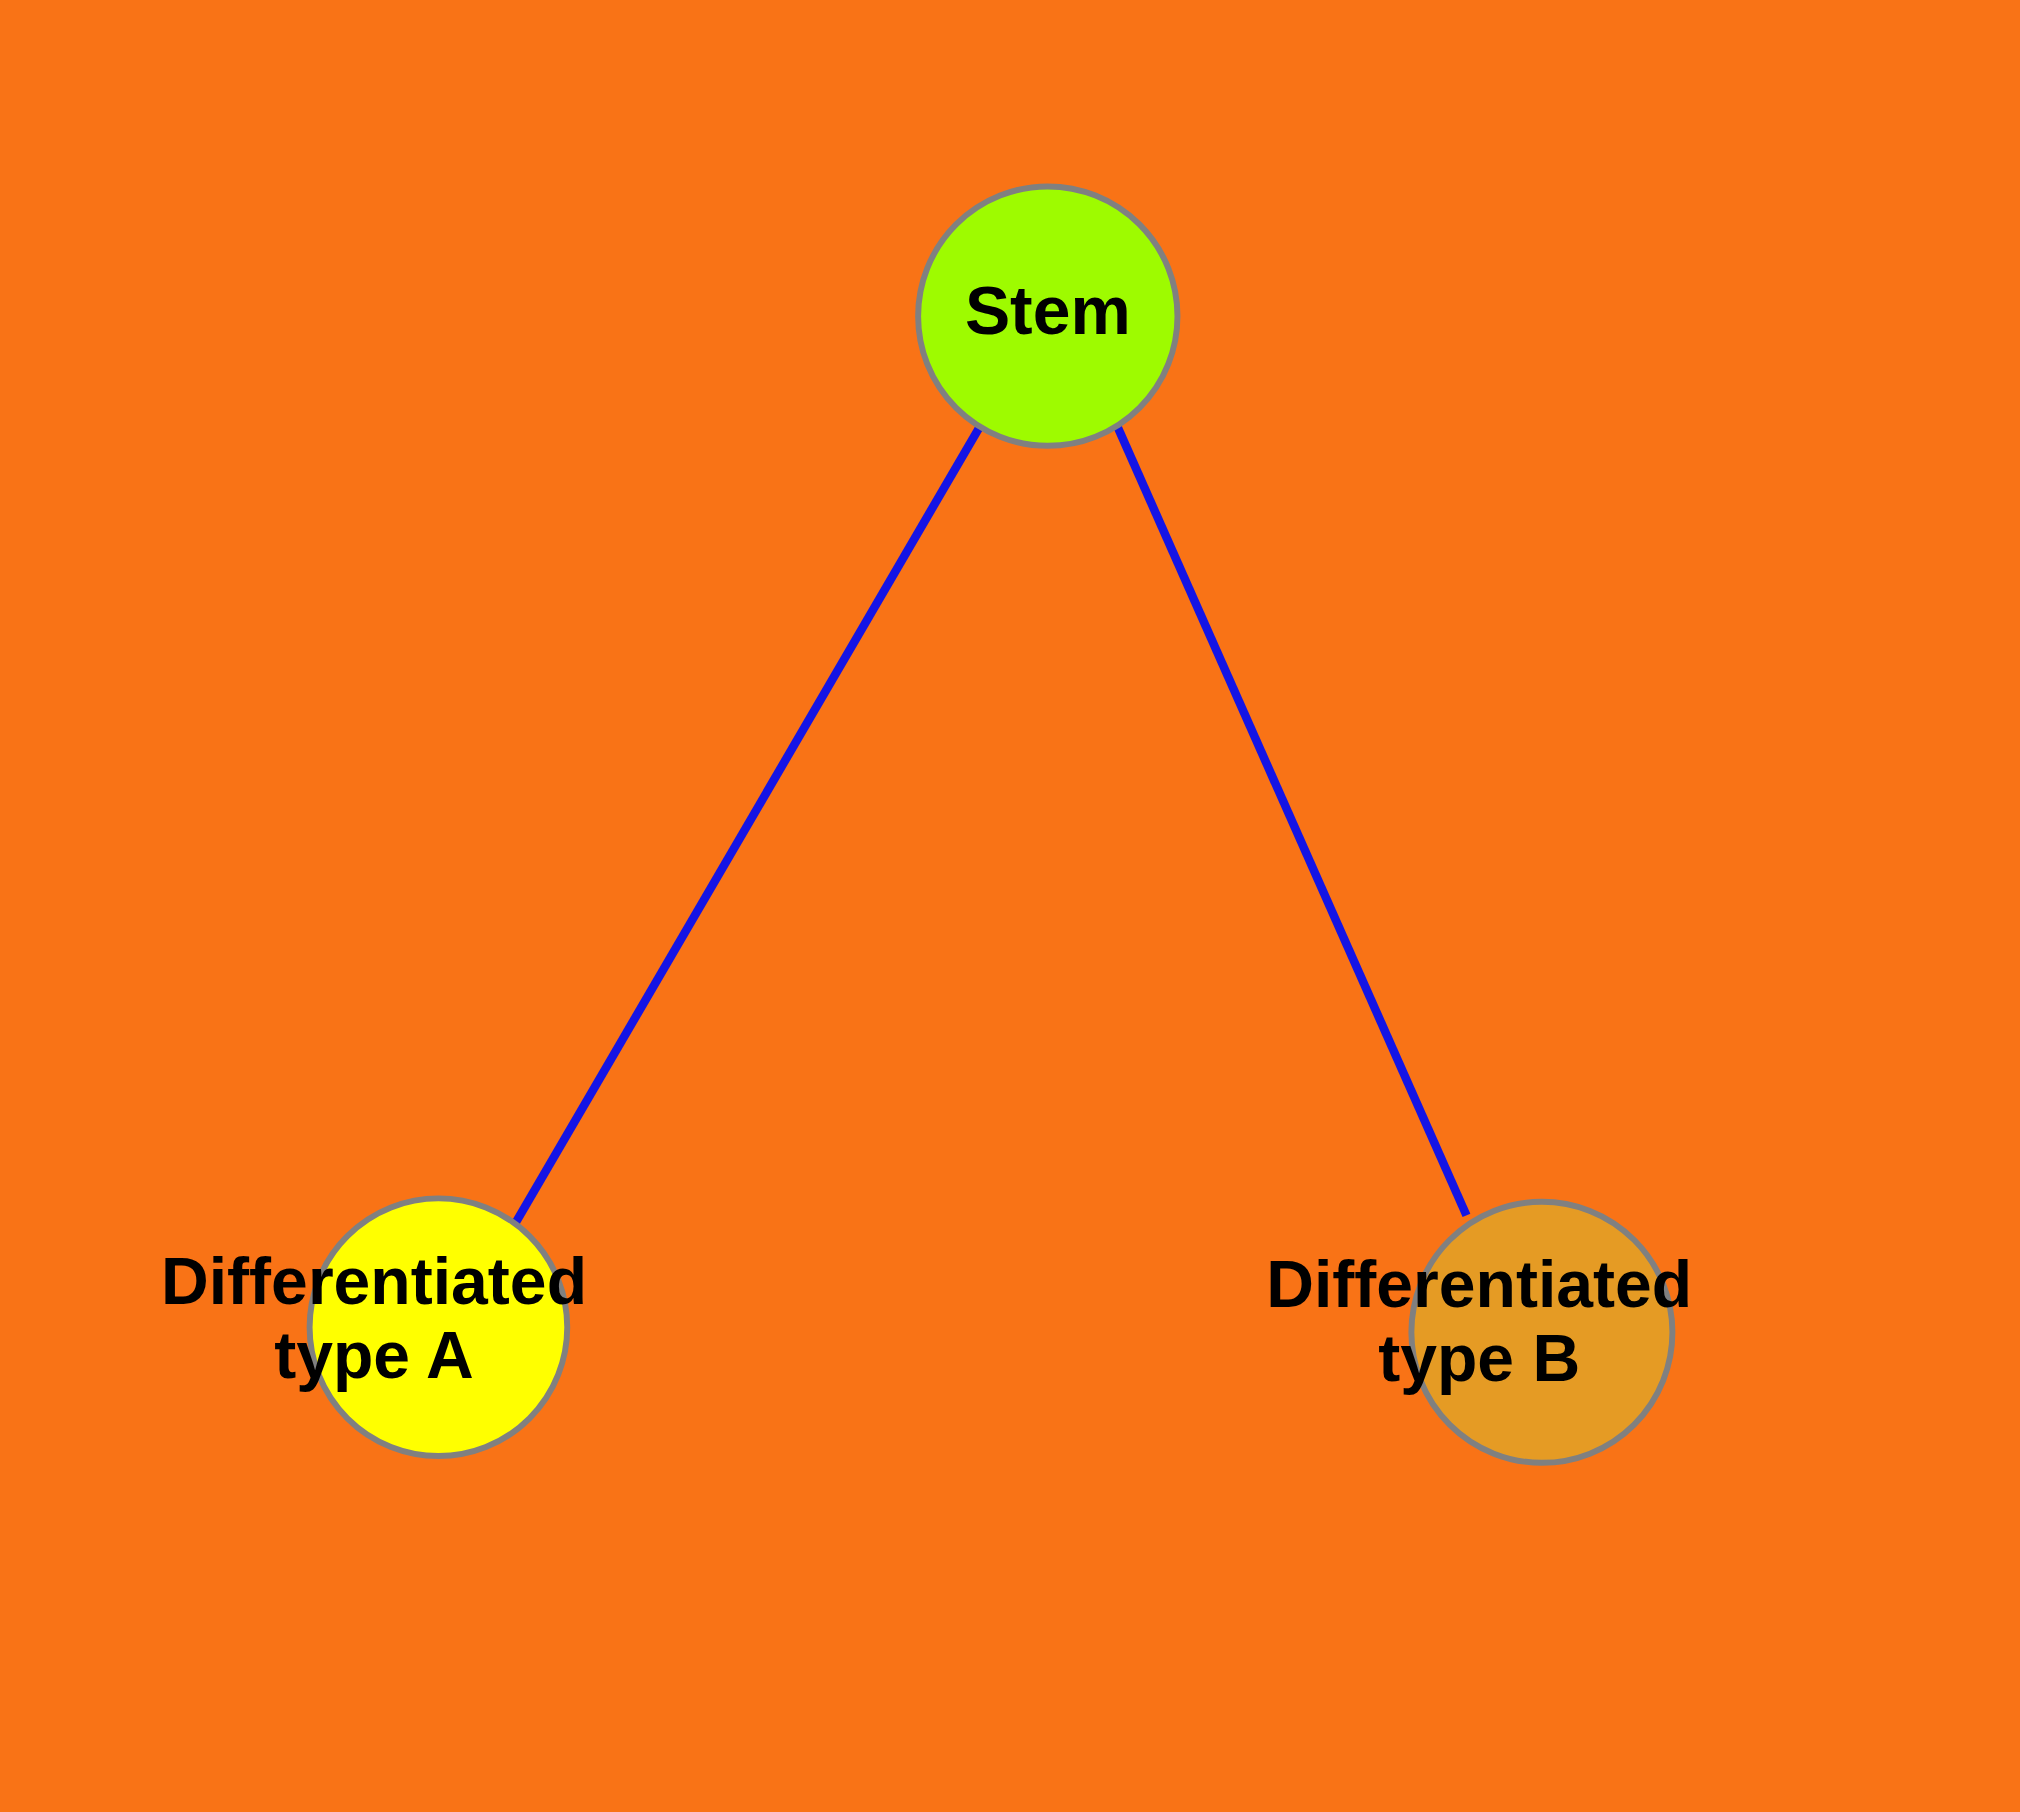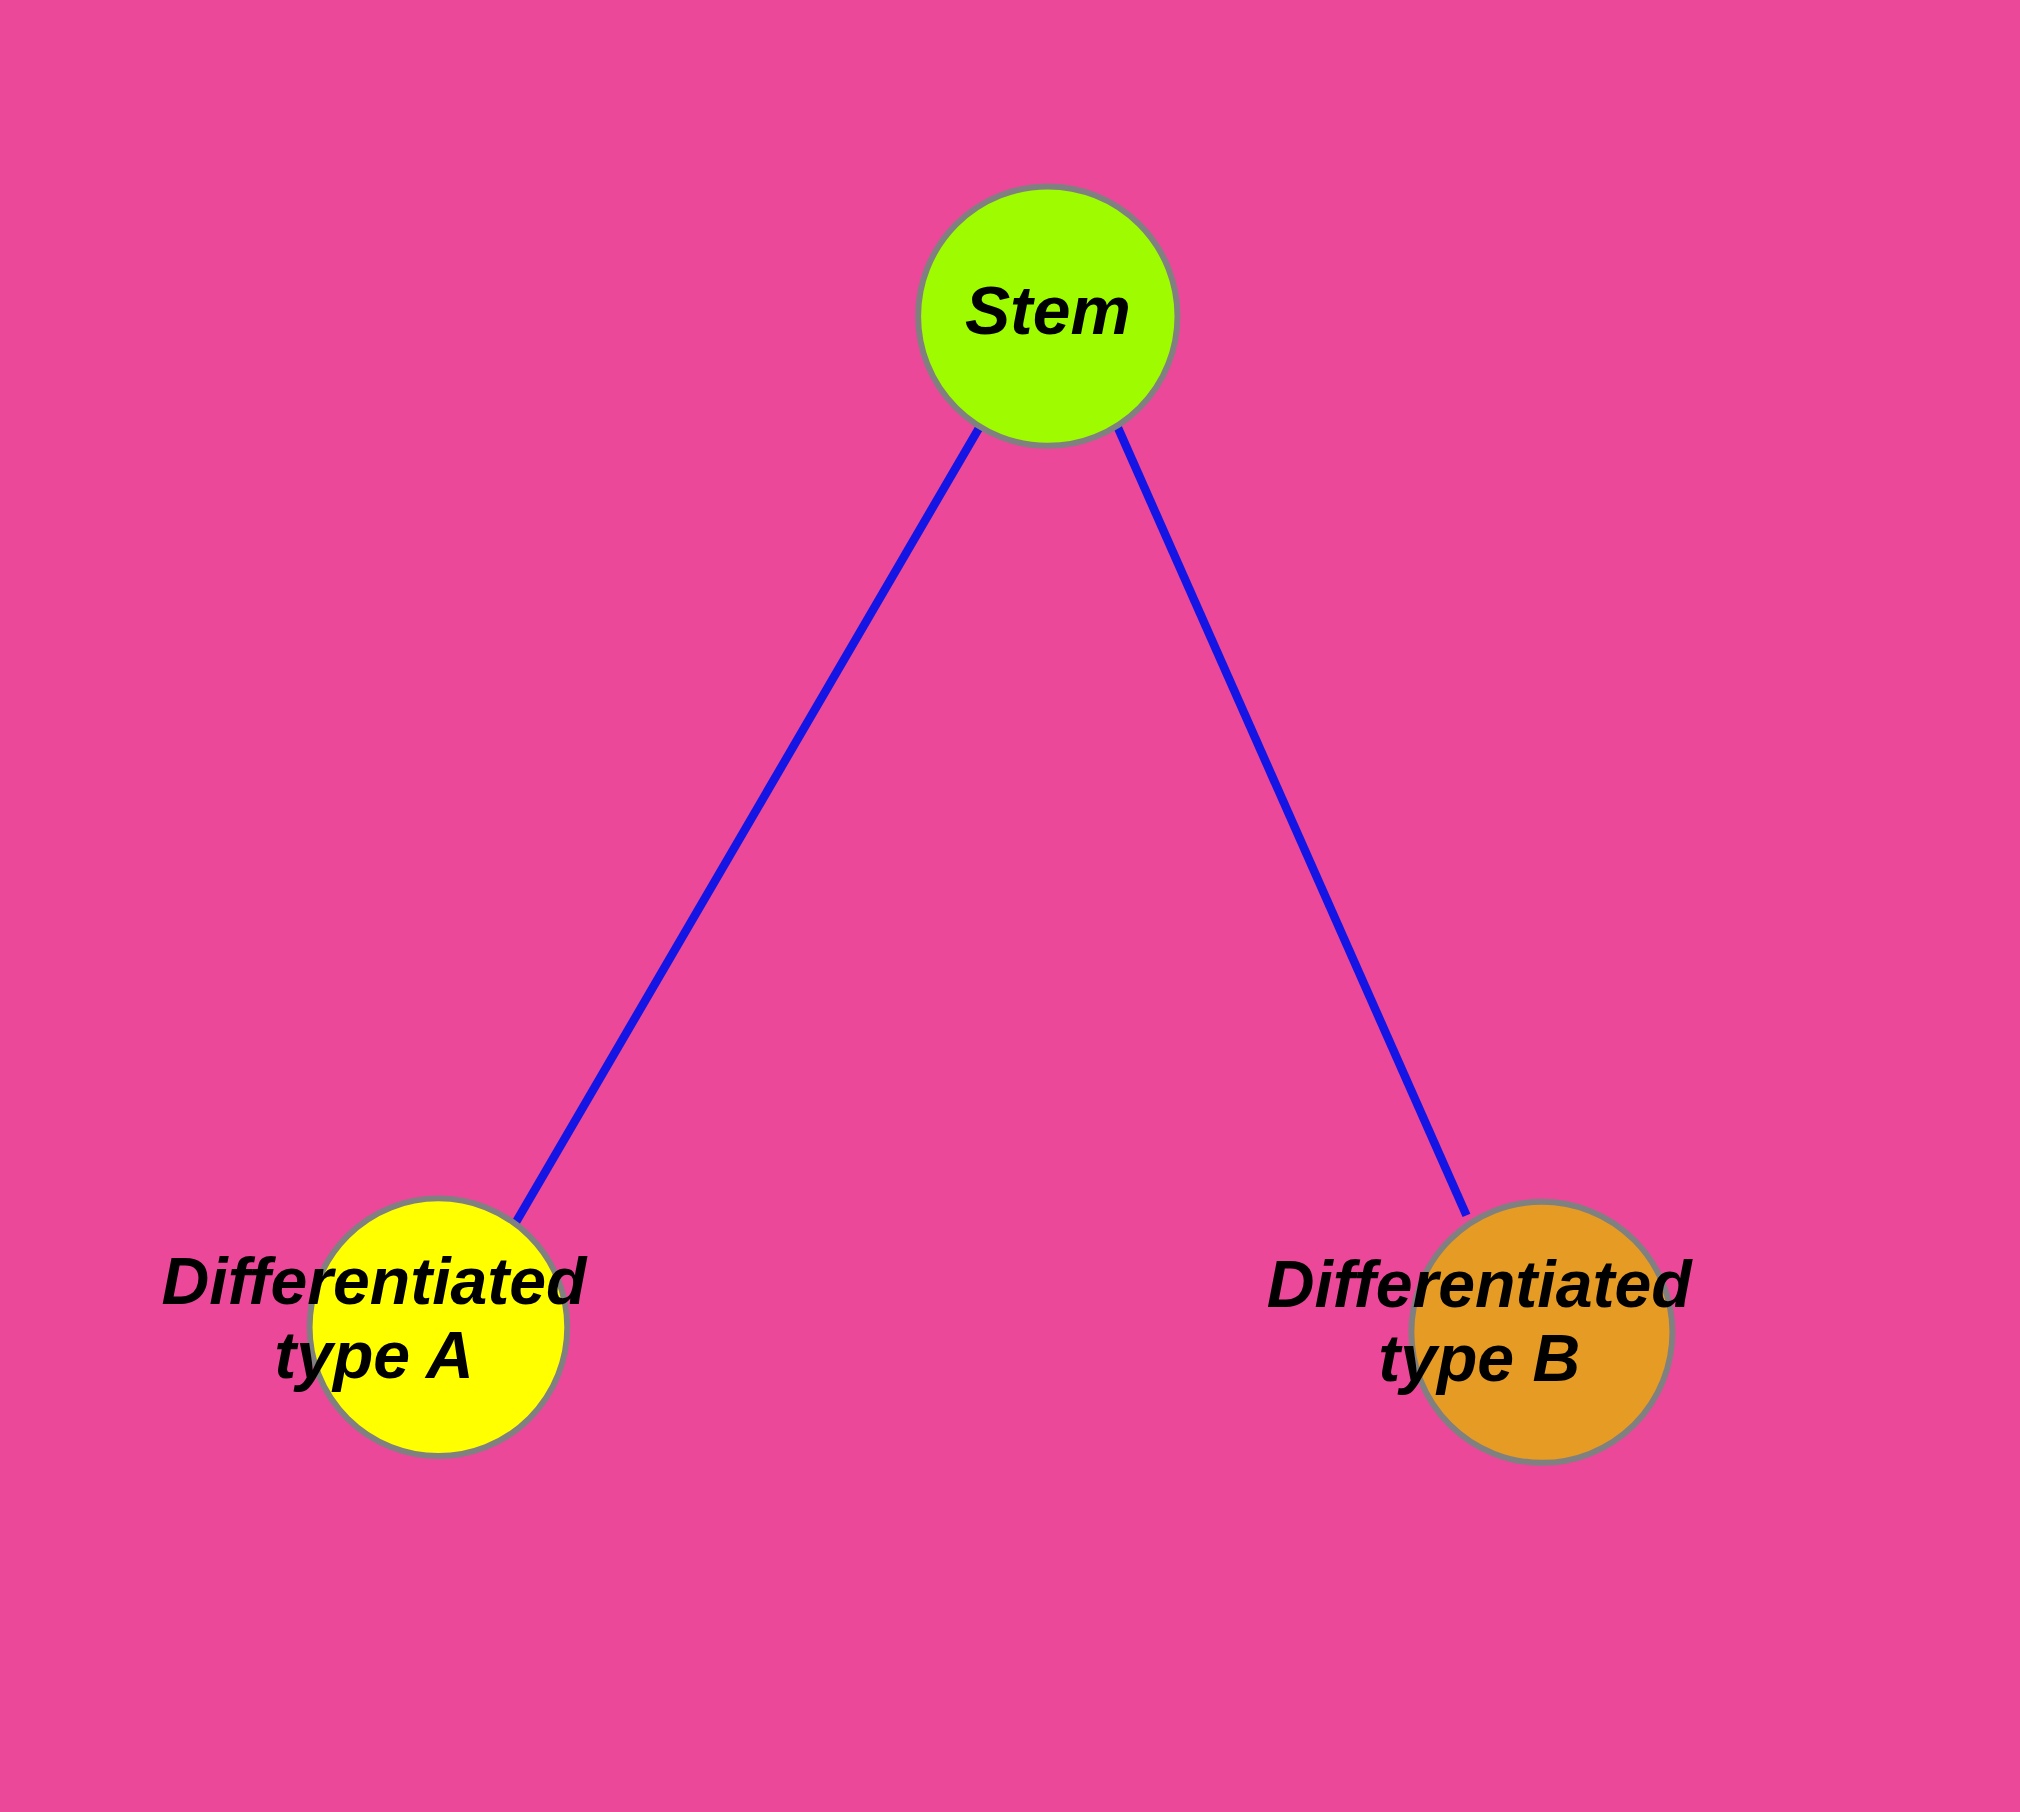--- a/index.html
+++ b/index.html
@@ -37,21 +37,21 @@
     font-weight: bold;
     fill: #000000;
     text-anchor: middle;
     dominant-baseline: middle;
     paint-order: normal;
   }
 </style>
 </head>
 <body style="background: rgb(204, 204, 255);">
 
-<div id="canvas" style="background: #ec4899; font-style: italic;">
+<div id="canvas" style="background: #f97316;">
   <svg id="graph-svg" viewBox="0 0 2384 2138">
     <g id="edges-group">
         <line x1="1156" y1="503" x2="608" y2="1443" stroke="#1414e5" stroke-width="10" class="edge-line"></line>
         <line x1="1318" y1="503" x2="1730" y2="1434" stroke="#1414e5" stroke-width="10" class="edge-line"></line>
       </g>
     <g id="nodes-group">
         <g>
           <circle cx="1236" cy="373" r="153" fill="#9efb00" stroke="#808080" stroke-width="7" class="node-circle"></circle>
         </g>
         <g>

